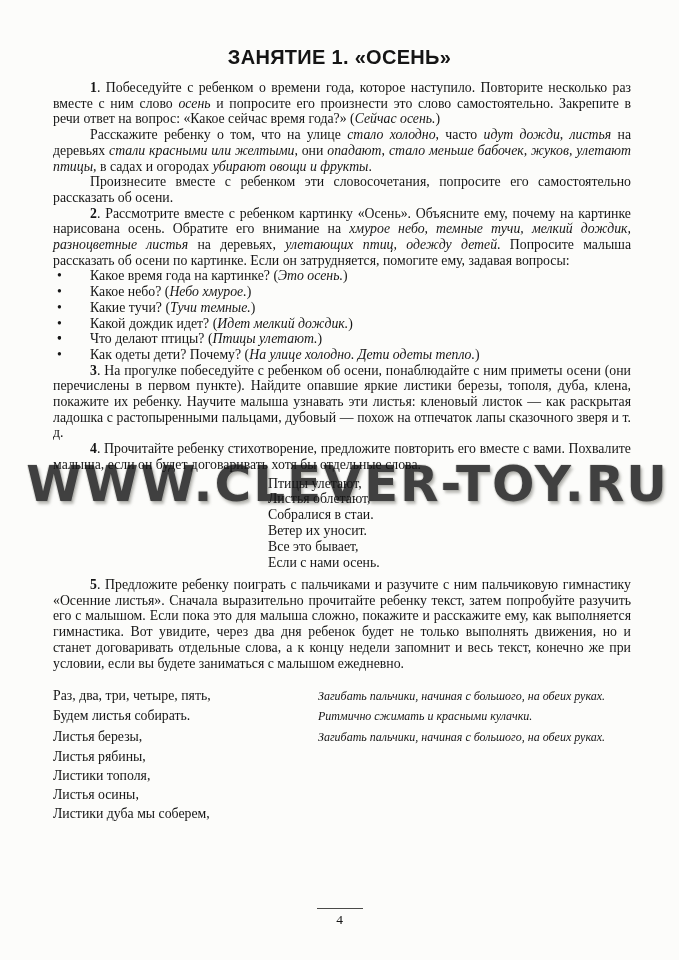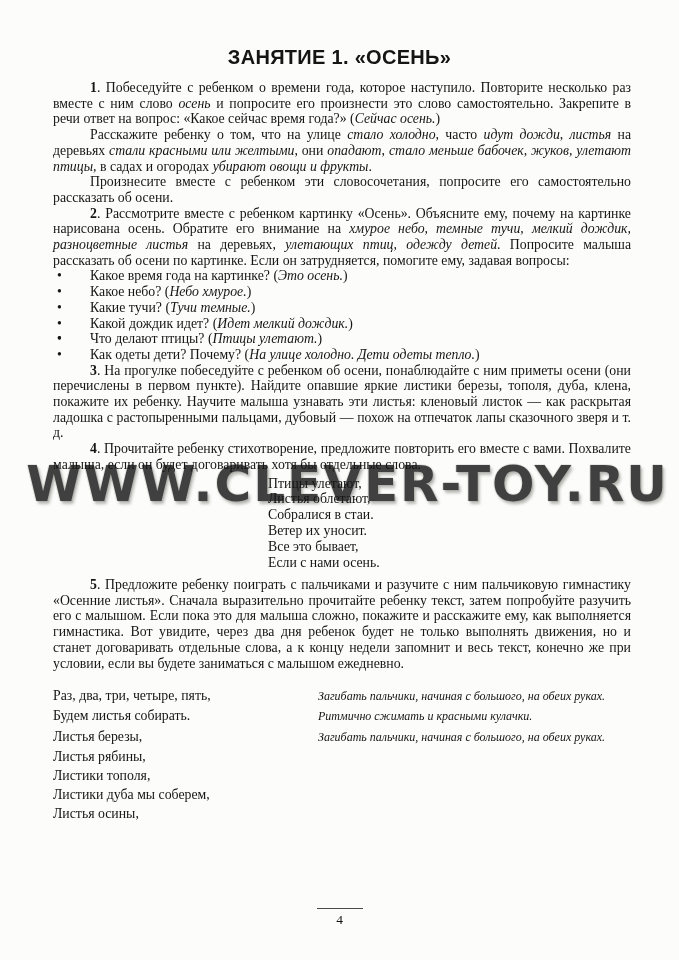--- a/index.html
+++ b/index.html
@@ -181,25 +181,25 @@
       </div>
       <div class="gym-row">
         <div class="gym-line">Листья рябины,</div>
         <div class="gym-note"></div>
       </div>
       <div class="gym-row">
         <div class="gym-line">Листики тополя,</div>
         <div class="gym-note"></div>
       </div>
       <div class="gym-row">
+        <div class="gym-line">Листья осины,</div>
+        <div class="gym-note"></div>
+      </div>
+      <div class="gym-row">
         <div class="gym-line">Листики дуба мы соберем,</div>
-        <div class="gym-note"></div>
-      </div>
-      <div class="gym-row">
-        <div class="gym-line">Листья осины,</div>
         <div class="gym-note"></div>
       </div>
     </div>
 
   </div>
 
   <div class="footer">
     <div class="footer-rule"></div>
     <div class="page-number">4</div>
   </div>

